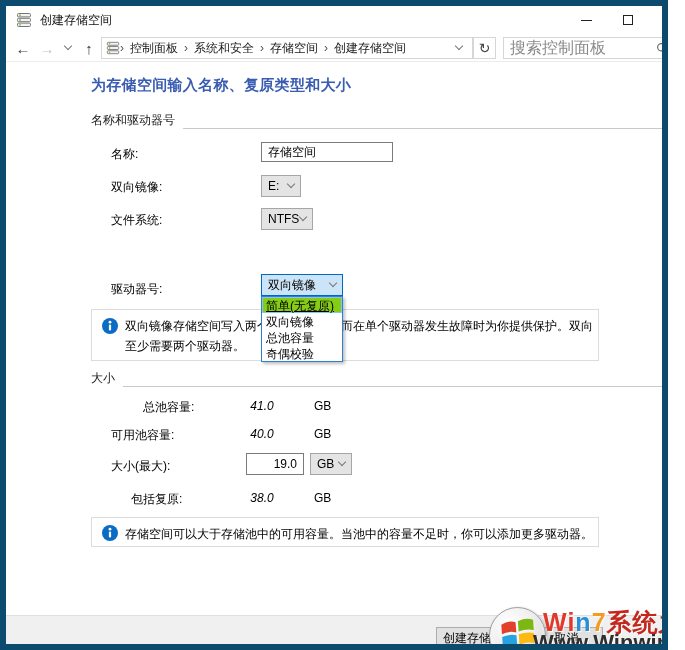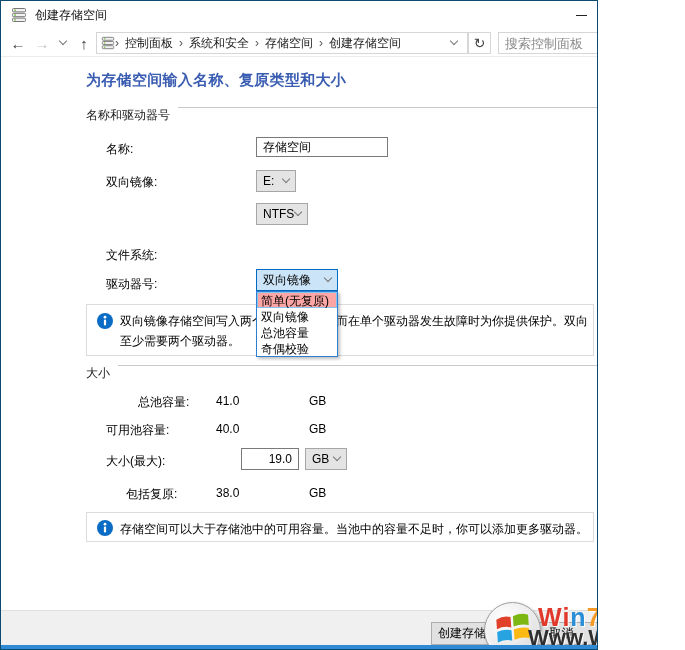--- a/index.html
+++ b/index.html
@@ -1,20 +1,20 @@
 <!DOCTYPE html>
 <html><head>
 <meta charset="utf-8">
 <style>
   * { margin:0; padding:0; box-sizing:border-box; }
   html,body { background:#fff; }
   body { font-family:"Liberation Sans","DejaVu Sans",sans-serif; font-size:12px; color:#000; }
   #window {
-    position:relative; width:598px; height:650px; background:#fff;
-    border:1px solid #0c4a6e; overflow:hidden;
+    position:relative; width:668px; height:650px; background:#fff;
+    border:6px solid #0c4a6e; overflow:hidden;
   }
   .abs { position:absolute; }
 
   
   #titlebar { left:0; top:0; width:685px; height:28px; background:#fff; display:flex; align-items:center; }
   #titlebar .app-icon { margin:0 8px 0 10px; width:16px; height:16px; }
   #titlebar .title { font-size:12px; color:#111; }
   #win-controls { position:absolute; right:0; top:0; height:28px; display:flex; }
   .win-btn { width:42px; height:28px; display:flex; align-items:center; justify-content:center; color:#222; font-size:13px; }
   .min-glyph { width:11px; height:1px; background:#222; display:block; }
@@ -24,40 +24,40 @@
   #navbar { left:0; top:28px; width:685px; height:28px; background:#fff; border-bottom:1px solid #ececec; }
   .nav-arrow { position:absolute; top:0; height:28px; display:flex; align-items:center; justify-content:center; font-size:15px; }
   .chev { display:inline-block; width:6px; height:6px; border-right:1px solid #777; border-bottom:1px solid #777; transform:rotate(45deg); margin-top:-4px; }
   .boxed { position:absolute; top:3px; height:22px; border:1px solid #d6d6d6; background:#fff; display:flex; align-items:center; }
   #breadcrumb-box { left:95px; width:372px; padding:0 4px; }
   #breadcrumb-box .crumb { padding:8px 6px; white-space:nowrap; color:#1a1a1a; }
   #breadcrumb-box .sep { color:#555; font-size:12px; }
   #breadcrumb-box .bc-chev { margin-left:auto; margin-right:6px; }
   #refresh-box { left:467px; width:23px; justify-content:center; color:#444; font-size:14px; }
   #search-box { left:497px; width:176px; }
-  #search-box input { border:0; outline:0; width:146px; height:18px; margin-left:6px; font-size:13px; font-family:inherit; color:#222; }
+  #search-box input { border:0; outline:0; width:146px; height:18px; margin-left:6px; font-size:16px; font-family:inherit; color:#222; }
   #search-box input::placeholder { color:#8a8a8a; }
 
   
   .page-heading { left:85px; top:70px; font-size:15px; color:#3a5db2; letter-spacing:.3px;font-weight:bold; }
-  .group-header { left:85px; width:577px; display:flex; align-items:flex-start; font-size:12px; color:#1a1a1a; }
+  .group-header { left:85px; width:577px; display:flex; align-items:flex-end; font-size:12px; color:#1a1a1a; }
   .group-header .rule { flex:1; height:1px; background:#c9c9c9; margin-left:8px; }
   .field-label { left:105px; color:#000; }
   .textbox { background:#fff; border:1px solid #7a7a7a; height:20px; padding:0 6px; font-size:12px; font-family:inherit; outline:none; }
   .combo { background:#e4e4e4; border:1px solid #a6a6a6; height:22px; display:flex; align-items:center; justify-content:space-between; padding:0 6px; }
   .combo.open { background:#cce4f7; border-color:#0069c0; }
-  .num-val { text-align:left; width:82px; display:inline-block; }
+  .num-val { text-align:center; width:82px; display:inline-block;font-style:italic; }
 
   .infobox { left:85px; width:508px; background:#fff; border:1px solid #dcdcdc; }
   .infobox .ii { position:absolute; left:10px; top:8px; width:16px; height:16px; }
   .infobox .iline { position:absolute; left:33px; white-space:nowrap; overflow:hidden; max-width:468px; color:#000; }
 
   #resil-list { left:255px; top:290px; width:82px; background:#fff; border:1px solid #2d7fd4; box-shadow:2px 2px 3px rgba(0,0,0,.25); z-index:6; }
   #resil-list .opt { height:16px; line-height:16px; padding:0 3px; white-space:nowrap; border:1px solid transparent; }
-  #resil-list .opt.selected { background:#fca5a5; border-color:#84c3f2; }
+  #resil-list .opt.selected { background:#84cc16; border-color:#84c3f2;text-decoration:underline; }
 
   
   #footer { left:0; top:609px; width:685px; height:41px; background:#f0f0f0; border-top:1px solid #dfdfdf; }
   .btn { position:absolute; top:621px; height:23px; background:#e1e1e1; border:1px solid #adadad; font-size:12px; font-family:inherit; color:#000; text-align:center; }
   #create-btn { left:430px; width:86px; }
   #cancel-btn { left:524px; width:73px; }
 
   
   #watermark { z-index:20; }
   #wm-circle { left:483px; top:601px; width:57px; height:57px; border-radius:50%;
@@ -162,21 +162,21 @@
 
   <div class="abs field-label" style="top:140px;">名称:</div>
   <input class="abs textbox" style="left: 255px; top: 136px; width: 132px;" value="存储空间">
 
   <div class="abs field-label" style="top:173px;">双向镜像:</div>
   <div class="abs combo" style="left:255px;top:169px;width:40px;">
     <span>E:</span>
     <span class="chev"></span>
   </div>
 
-  <div class="abs field-label" style="top:206px;margin-top:40px;">文件系统:</div>
+  <div class="abs field-label" style="top:206px;">文件系统:</div>
   <div class="abs combo" style="left:255px;top:202px;width:52px;">
     <span>NTFS</span>
     <span class="chev"></span>
   </div>
 
 
   <div class="abs field-label" style="top:275px;">驱动器号:</div>
   <div class="abs combo open" style="left:255px;top:268px;width:82px;">
     <span>双向镜像</span>
     <span class="chev"></span>

